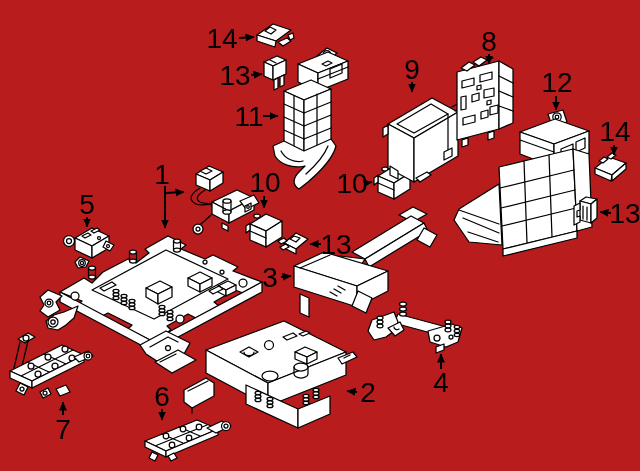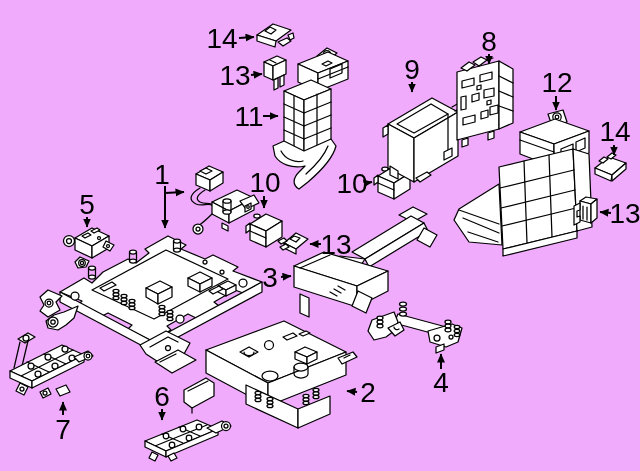--- a/index.html
+++ b/index.html
@@ -1,16 +1,16 @@
 <!DOCTYPE html>
 <html><head>
 <meta charset="utf-8">
 <style>
   html,body{margin:0;padding:0;background:#fff;}
-  .stage{position:relative;width:640px;height:471px;background:#f0abfc;overflow:hidden;}
+  .stage{position:relative;width:640px;height:471px;background:#b91c1c;overflow:hidden;}
   svg{display:block;}
   .part path,.part ellipse,.part circle,.part polygon{
     stroke:#000;stroke-width:1.25;fill:#fff;stroke-linejoin:round;stroke-linecap:round;
   }
   .part .ln{fill:none;}
   .callout line{stroke:#000;stroke-width:2;fill:none;}
   .callout text{
     font-family:"Liberation Sans",sans-serif;
     font-size:28px;fill:#000;stroke:none;
     text-anchor:middle;dominant-baseline:central;

